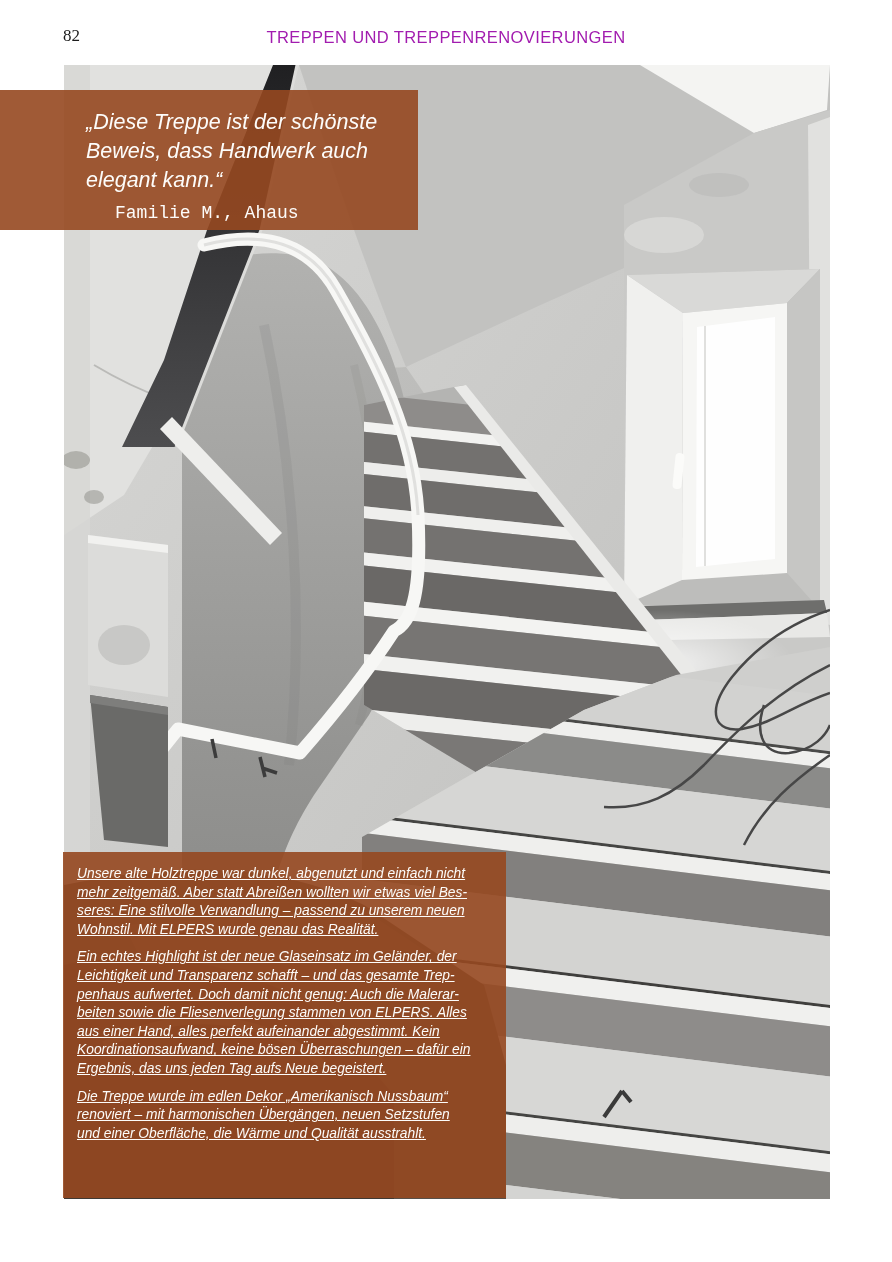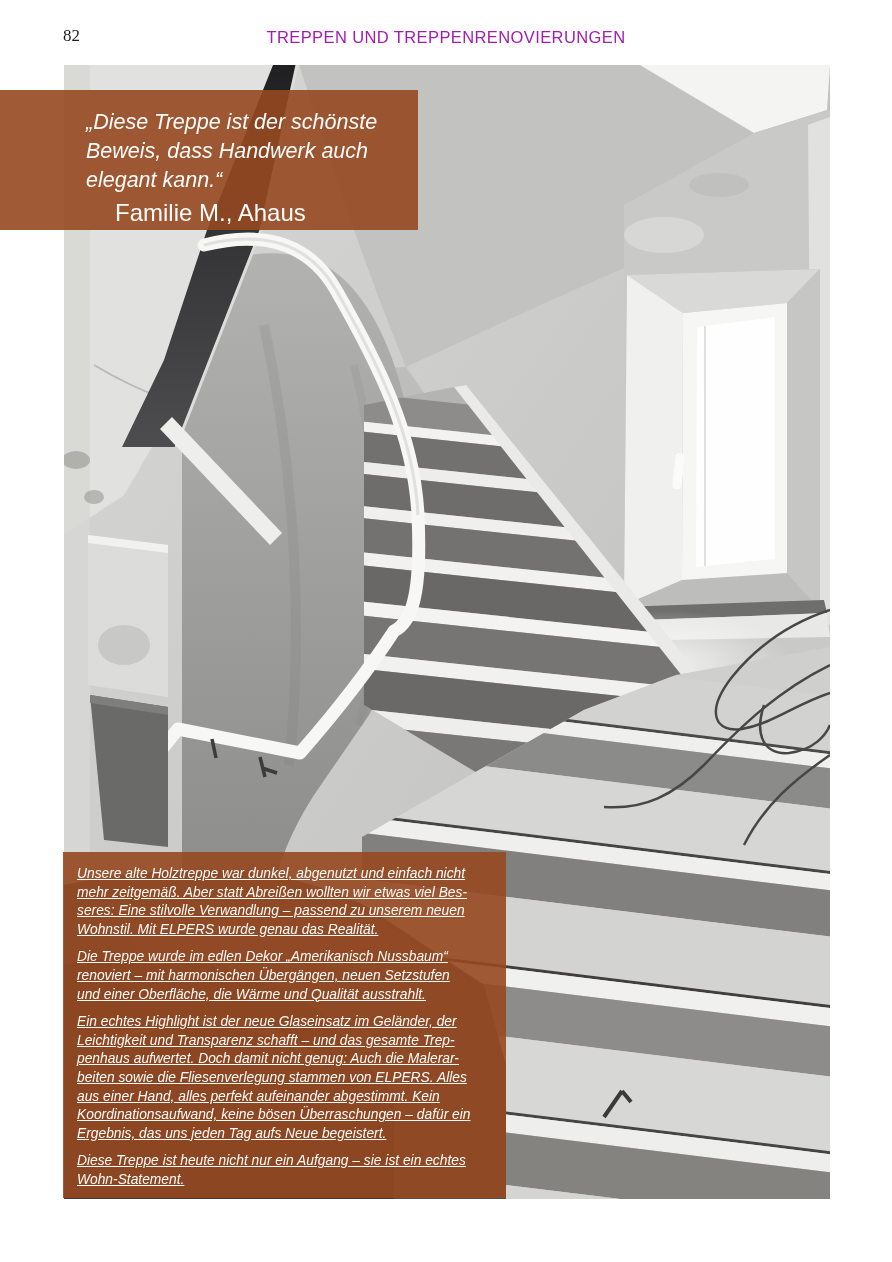--- a/index.html
+++ b/index.html
@@ -23,21 +23,21 @@
   
   .quote-box{
     position:absolute;left:0;top:90px;width:418px;height:140px;
     background:rgba(150,72,32,0.9);
     color:#fdfcfa;box-sizing:border-box;padding:18px 8px 4px 86px;overflow:hidden;
   }
   .quote-text{
     margin:0;font-size:21.5px;line-height:29px;font-style:italic;white-space:pre;
   }
   .quote-attribution{
-    margin:7px 0 0 29px;font-size:24px;line-height:22px;font-style:normal;
+    margin:7px 0 0 29px;font-size:18px;line-height:22px;font-style:normal;font-family:Liberation Mono, monospace;
   }
   
   .story-box{
     position:absolute;left:63px;top:852px;width:443px;height:346px;
     background:rgba(150,72,32,0.9);
     color:#fdfcfa;box-sizing:border-box;padding:13px 12px 8px 14px;overflow:hidden;text-decoration:underline;
   }
   .story-box p{
     margin:0 0 9px 0;font-size:13.8px;line-height:18.6px;font-style:italic;white-space:pre;
   }
@@ -201,27 +201,25 @@
 Beweis, dass Handwerk auch
 elegant kann.“</p>
     <p class="quote-attribution">Familie M., Ahaus</p>
   </div>
 
   <div class="story-box">
     <p>Unsere alte Holztreppe war dunkel, abgenutzt und einfach nicht
 mehr zeitgemäß. Aber statt Abreißen wollten wir etwas viel Bes-
 seres: Eine stilvolle Verwandlung – passend zu unserem neuen
 Wohnstil. Mit ELPERS wurde genau das Realität.</p>
-    <p>Die Treppe wurde im edlen Dekor „Amerikanisch Nussbaum“
-renoviert – mit harmonischen Übergängen, neuen Setzstufen
-und einer Oberfläche, die Wärme und Qualität ausstrahlt.</p>
     <p>Ein echtes Highlight ist der neue Glaseinsatz im Geländer, der
 Leichtigkeit und Transparenz schafft – und das gesamte Trep-
 penhaus aufwertet. Doch damit nicht genug: Auch die Malerar-
 beiten sowie die Fliesenverlegung stammen von ELPERS. Alles
 aus einer Hand, alles perfekt aufeinander abgestimmt. Kein
 Koordinationsaufwand, keine bösen Überraschungen – dafür ein
 Ergebnis, das uns jeden Tag aufs Neue begeistert.</p>
-    <p>Diese Treppe ist heute nicht nur ein Aufgang – sie ist ein echtes
-Wohn-Statement.</p>
+    <p>Die Treppe wurde im edlen Dekor „Amerikanisch Nussbaum“
+renoviert – mit harmonischen Übergängen, neuen Setzstufen
+und einer Oberfläche, die Wärme und Qualität ausstrahlt.</p>
   </div>
 
 </div>
 
 </body></html>

